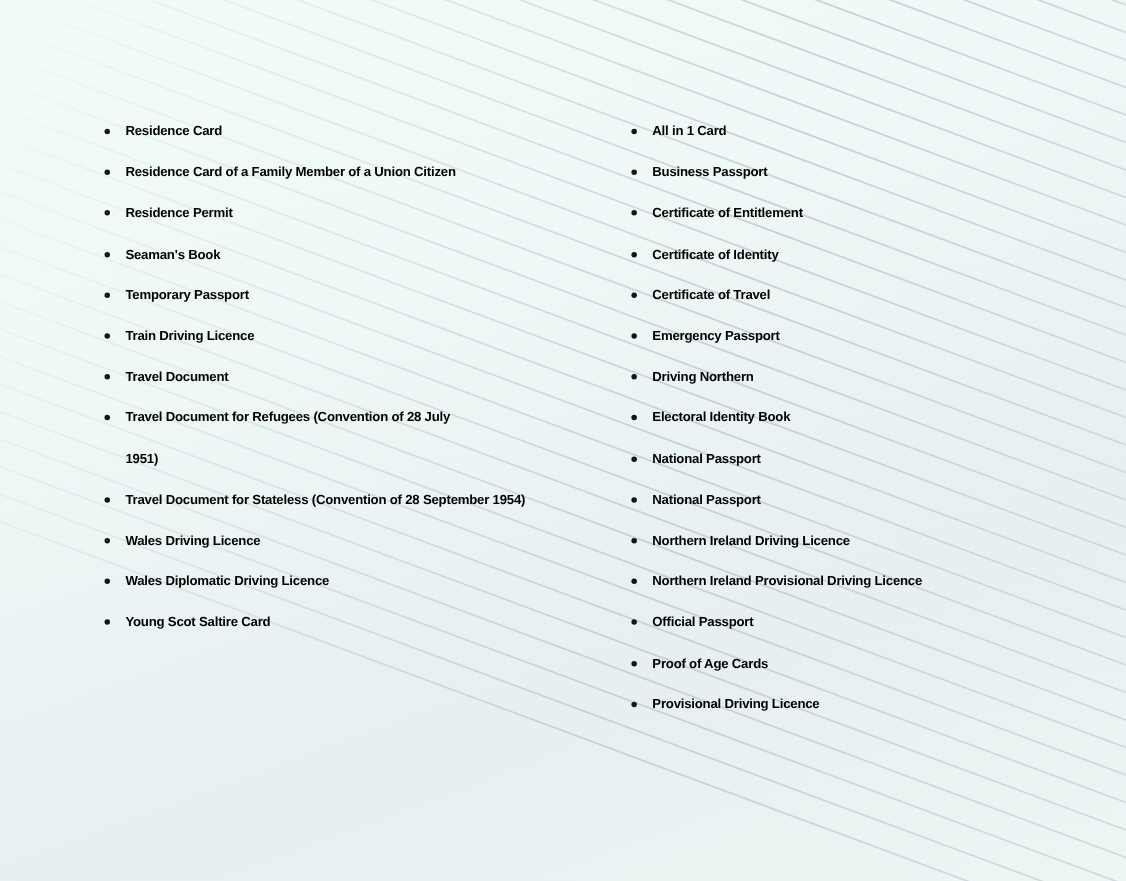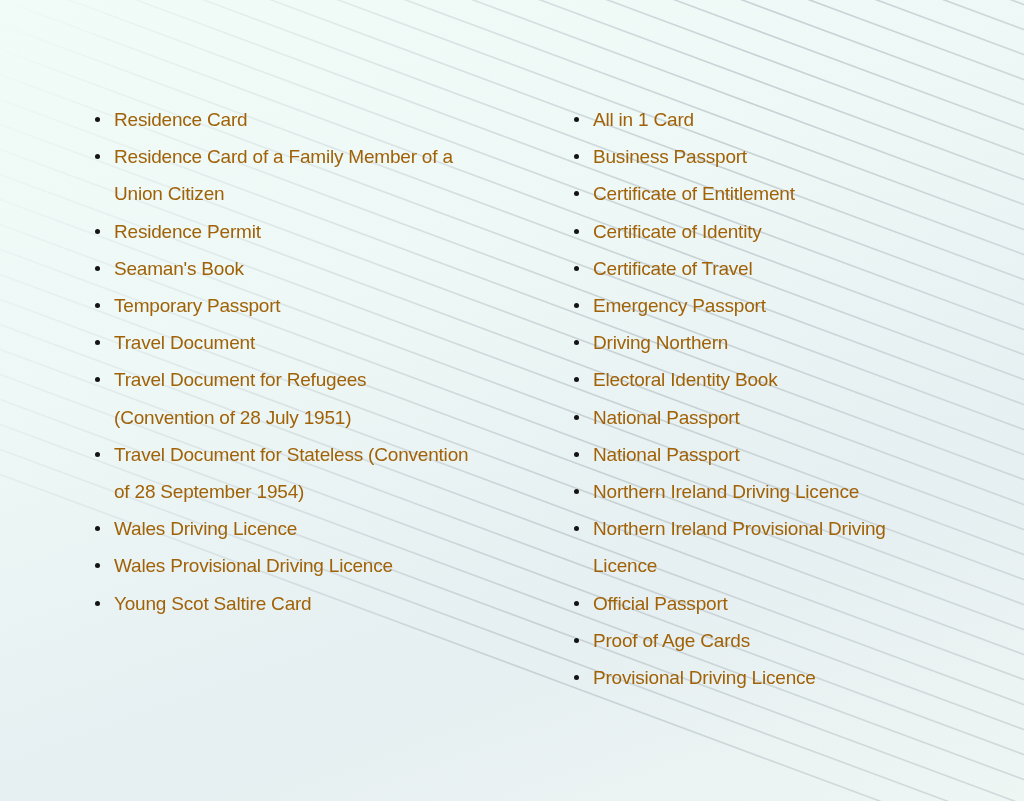--- a/index.html
+++ b/index.html
@@ -31,23 +31,23 @@
       top: 101px;
       list-style: none;
       margin: 0;
       padding: 0;
     }
     .col-left { left: 93px; width: 420px; }
     .col-right { left: 572px; width: 420px; }
     .item {
       position: relative;
       padding-left: 21px;
-      color: #a16207;
-      font-weight: normal;
-      font-size: 19px;
+      color: #000000;
+      font-weight: bold;
+      font-size: 12px;
       line-height: 37.2px;
       letter-spacing: -0.2px;
     }
     .item .bullet {
       position: absolute;
       left: 2px;
       top: 16px;
       width: 5px;
       height: 5px;
       border-radius: 50%;
@@ -130,37 +130,41 @@
     <li class="item">
         <span class="bullet"></span>
         <span class="text">Seaman's Book</span>
       </li>
     <li class="item">
         <span class="bullet"></span>
         <span class="text">Temporary Passport</span>
       </li>
     <li class="item">
         <span class="bullet"></span>
+        <span class="text">Train Driving Licence</span>
+      </li>
+    <li class="item">
+        <span class="bullet"></span>
         <span class="text">Travel Document</span>
       </li>
     <li class="item" style="width:300px">
         <span class="bullet"></span>
         <span class="text">Travel Document for Refugees (Convention of 28 July 1951)</span>
       </li>
     <li class="item" style="width:370px">
         <span class="bullet"></span>
         <span class="text">Travel Document for Stateless (Convention of 28 September 1954)</span>
       </li>
     <li class="item">
         <span class="bullet"></span>
         <span class="text">Wales Driving Licence</span>
       </li>
     <li class="item">
         <span class="bullet"></span>
-        <span class="text">Wales Provisional Driving Licence</span>
+        <span class="text">Wales Diplomatic Driving Licence</span>
       </li>
     <li class="item">
         <span class="bullet"></span>
         <span class="text">Young Scot Saltire Card</span>
       </li>
   </ul>
 
   <ul class="col col-right">
     <li class="item">
         <span class="bullet"></span>

